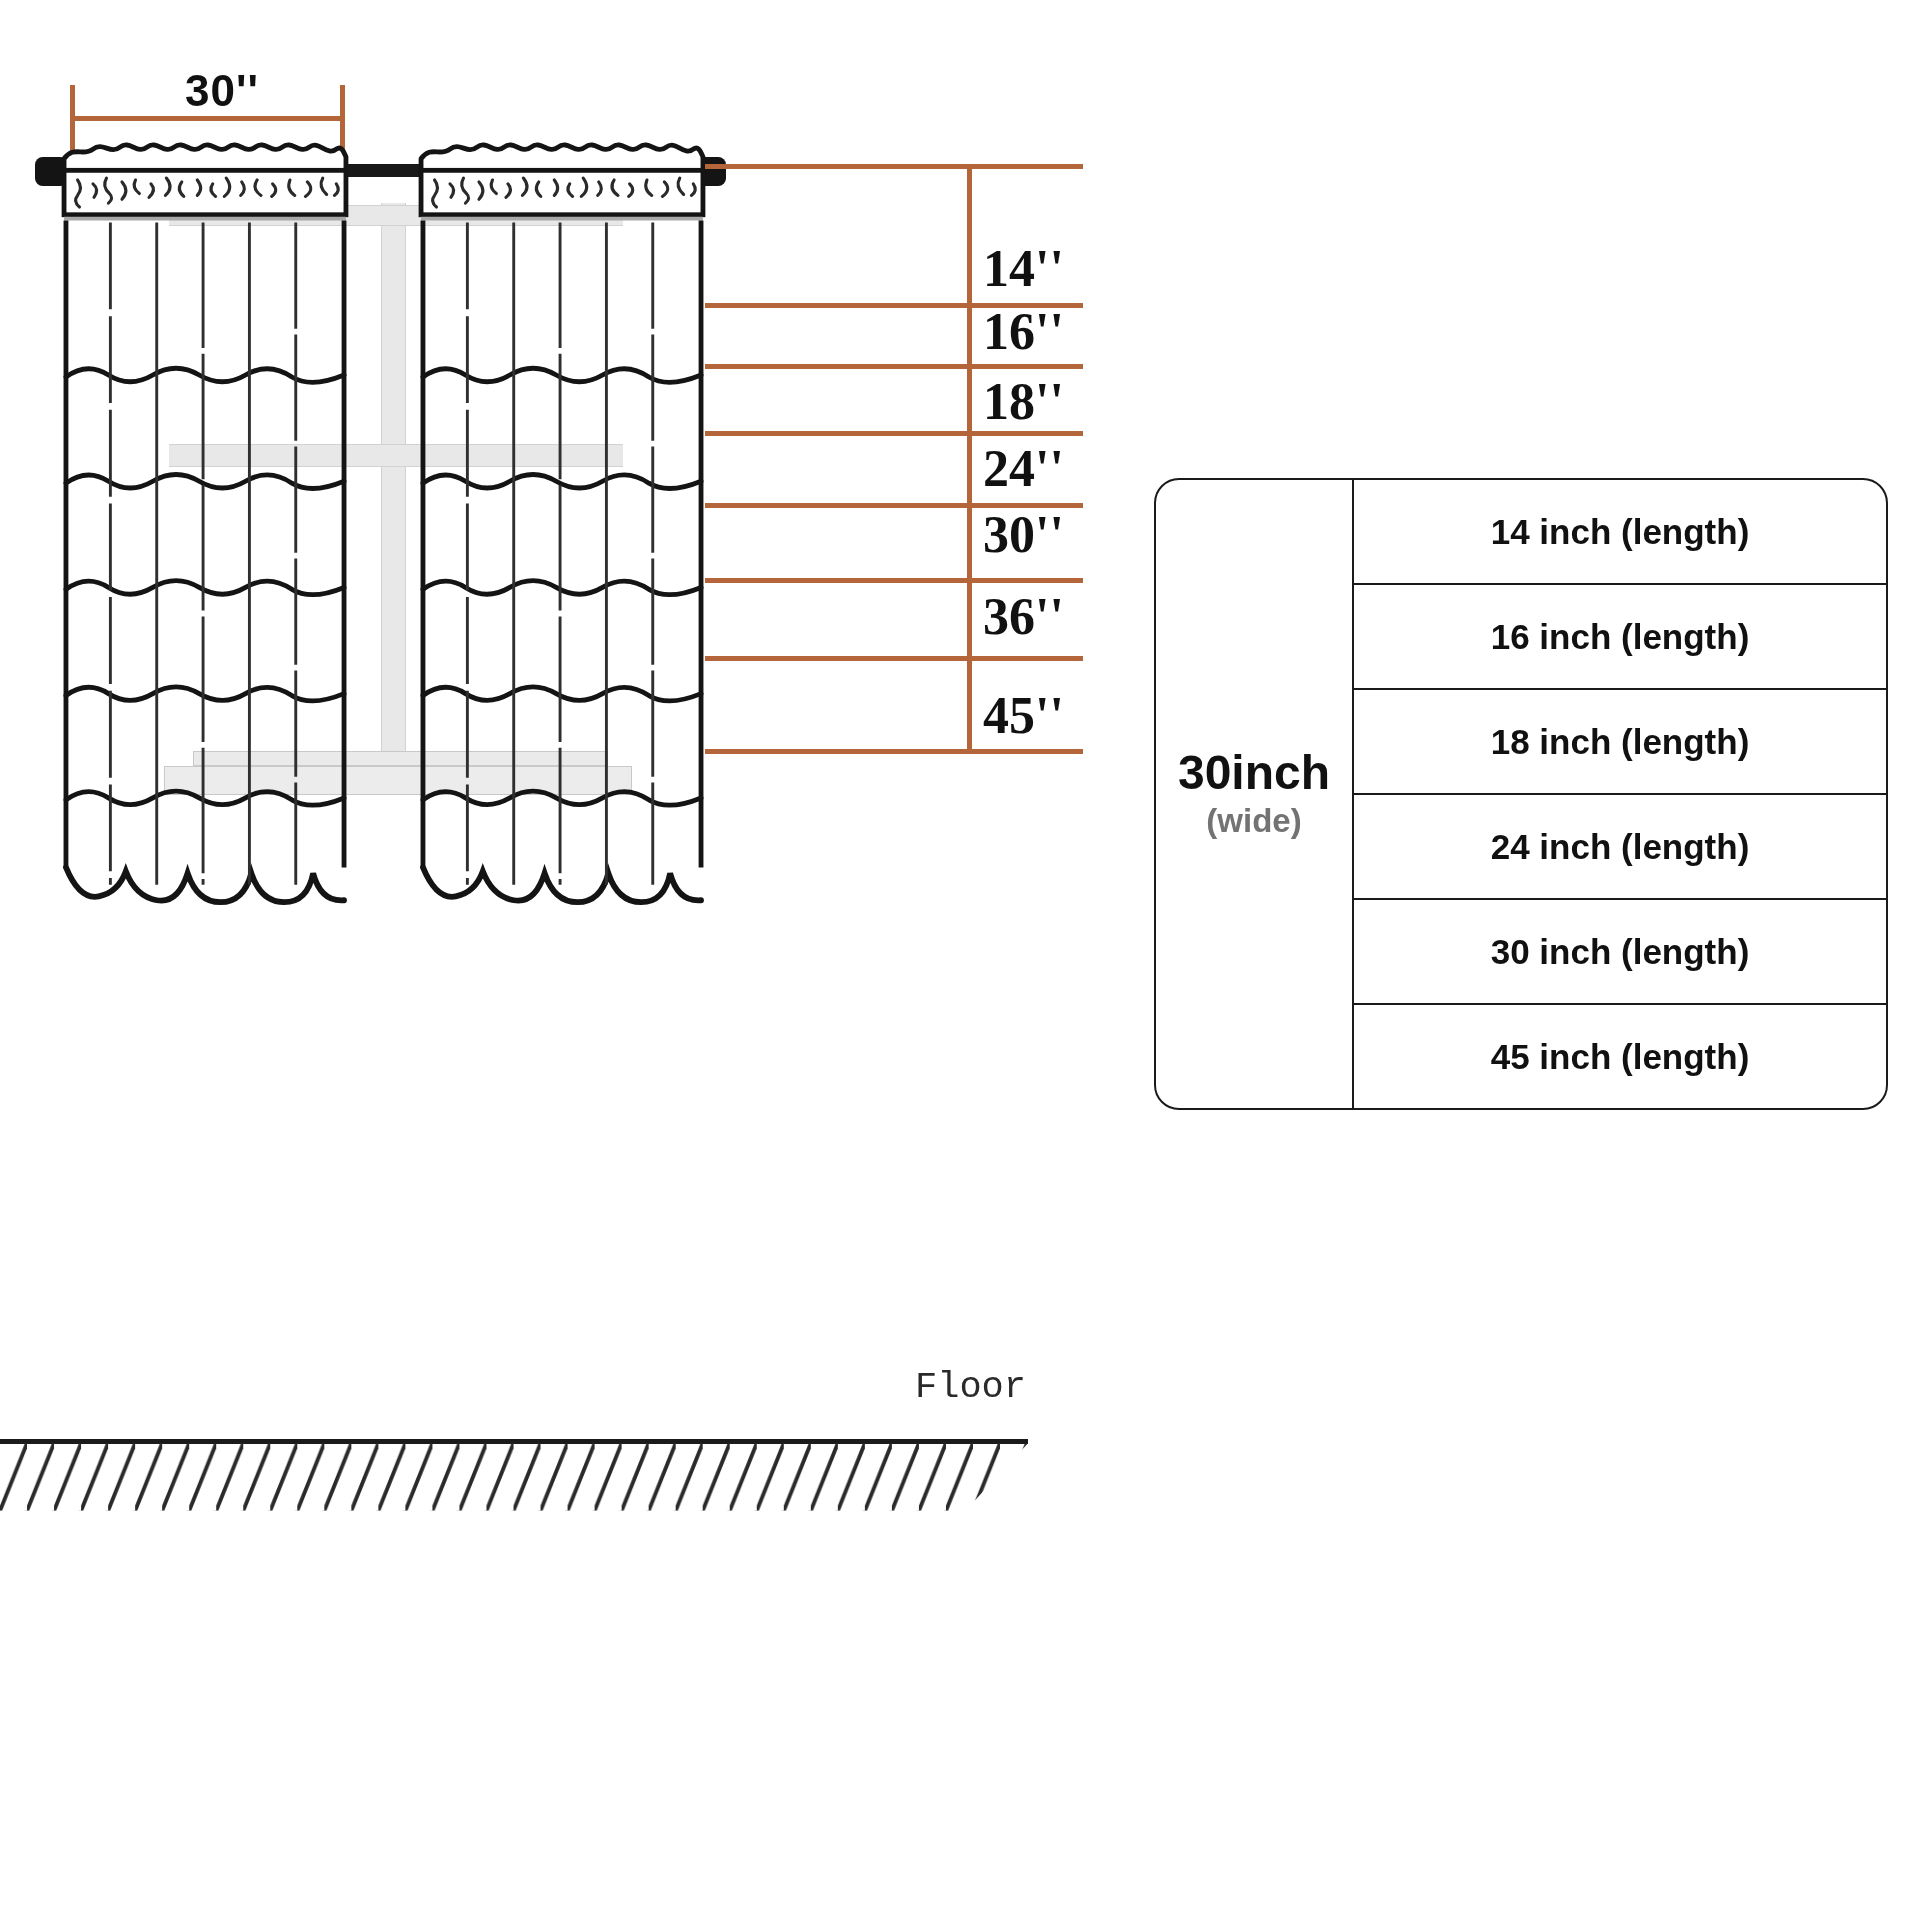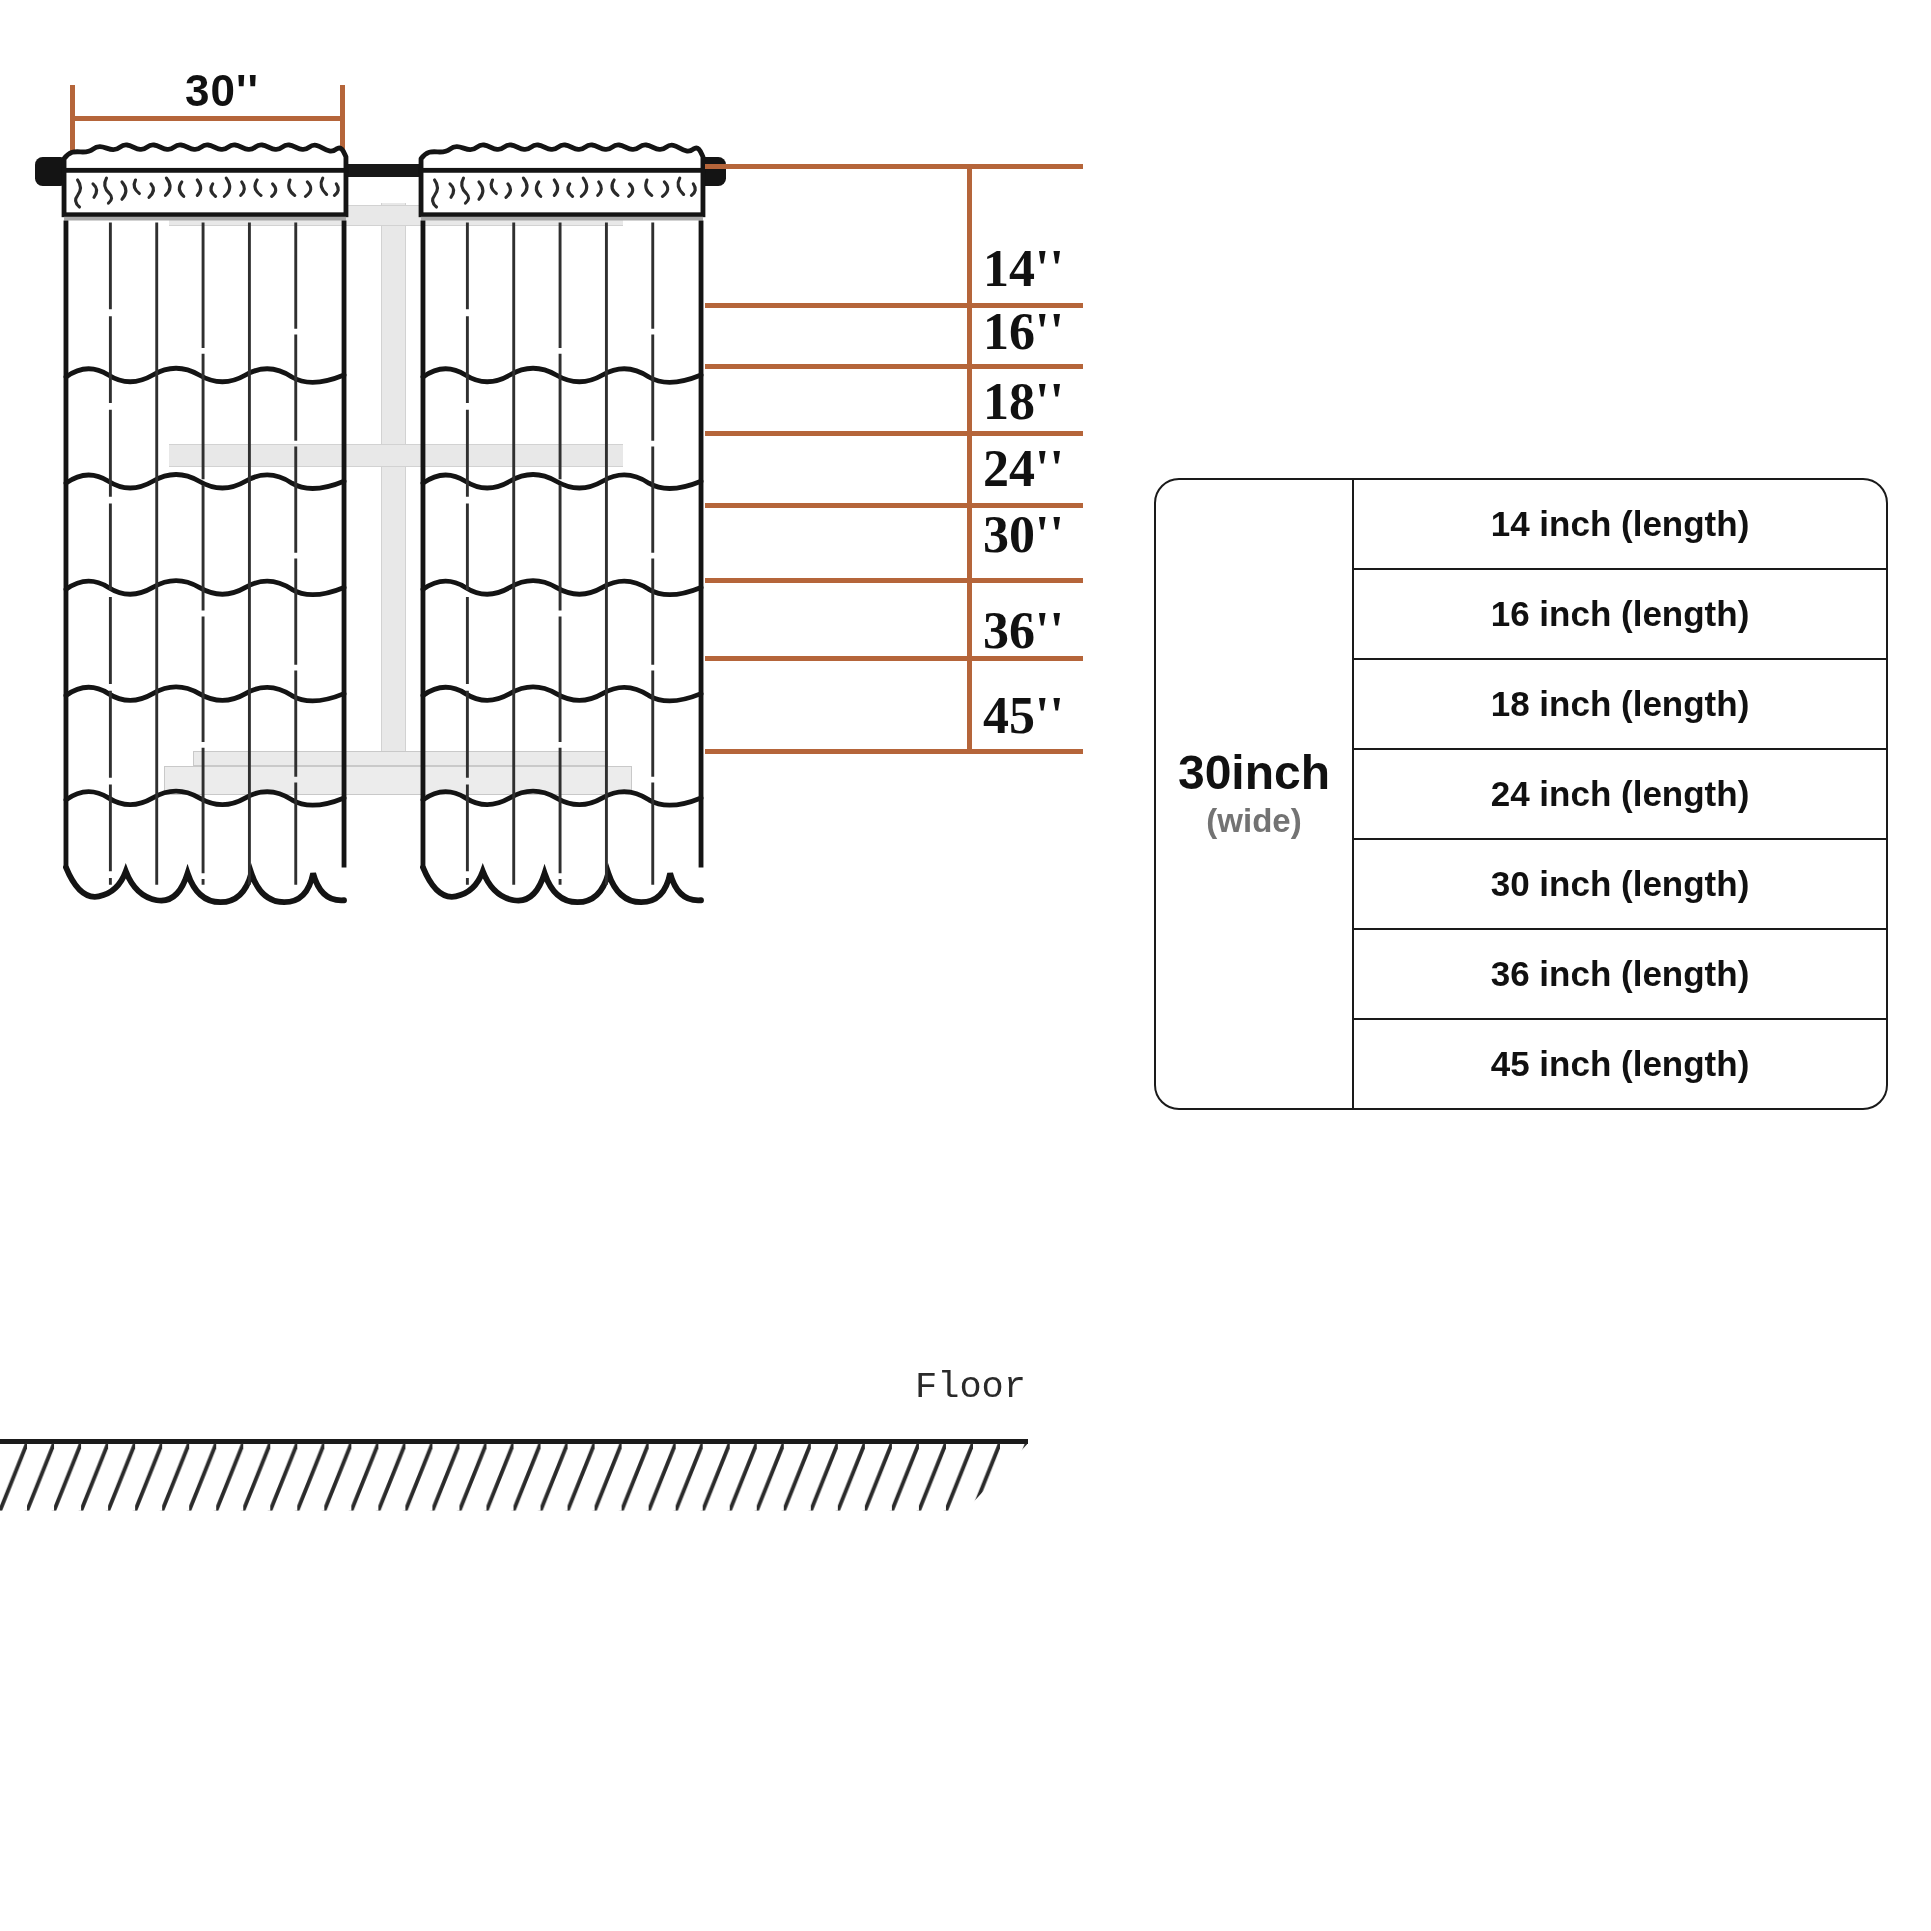--- a/index.html
+++ b/index.html
@@ -277,35 +277,34 @@
   <div class="dimline-h" style="left:705px; top:503px; width:378px;"></div>
   <div class="dimline-h" style="left:705px; top:578px; width:378px;"></div>
   <div class="dimline-h" style="left:705px; top:656px; width:378px;"></div>
   <div class="dimline-h" style="left:705px; top:749px; width:378px;"></div>
 
   <div class="dim-label dim-label-side" style="left:983px; top:239px;">14''</div>
   <div class="dim-label dim-label-side" style="left:983px; top:302px;">16''</div>
   <div class="dim-label dim-label-side" style="left:983px; top:372px;">18''</div>
   <div class="dim-label dim-label-side" style="left:983px; top:439px;">24''</div>
   <div class="dim-label dim-label-side" style="left:983px; top:505px;">30''</div>
-  <div class="dim-label dim-label-side" style="left:983px; top:601px;">36''</div>
+  <div class="dim-label dim-label-side" style="left:983px; top:587px;">36''</div>
   <div class="dim-label dim-label-side" style="left:983px; top:686px;">45''</div>
 
   <div class="size-card" style="left:1154px; top:478px; width:734px; height:632px;">
     <div class="size-card-left">
       <div class="wide-main">30inch</div>
       <div class="wide-sub">(wide)</div>
     </div>
     <div class="size-card-right">
       <div class="size-row">14 inch  (length)</div>
       <div class="size-row">16 inch  (length)</div>
       <div class="size-row">18 inch  (length)</div>
       <div class="size-row">24 inch  (length)</div>
       <div class="size-row">30 inch  (length)</div>
-      <div class="size-row">36 inch  (length)</div>
       <div class="size-row">45 inch  (length)</div>
     </div>
   </div>
 
   <div class="floor-label" style="left:915px; top:1366px;">Floor</div>
 
   <div class="floor-line" style="left:0px; top:1439px; width:1028px;"></div>
 
   <div class="floor-hatch" style="left:0px; top:1443px; width:1028px; height:68px;">
     <svg width="1028" height="68" viewBox="0 0 1065 70" xmlns="http://www.w3.org/2000/svg">

